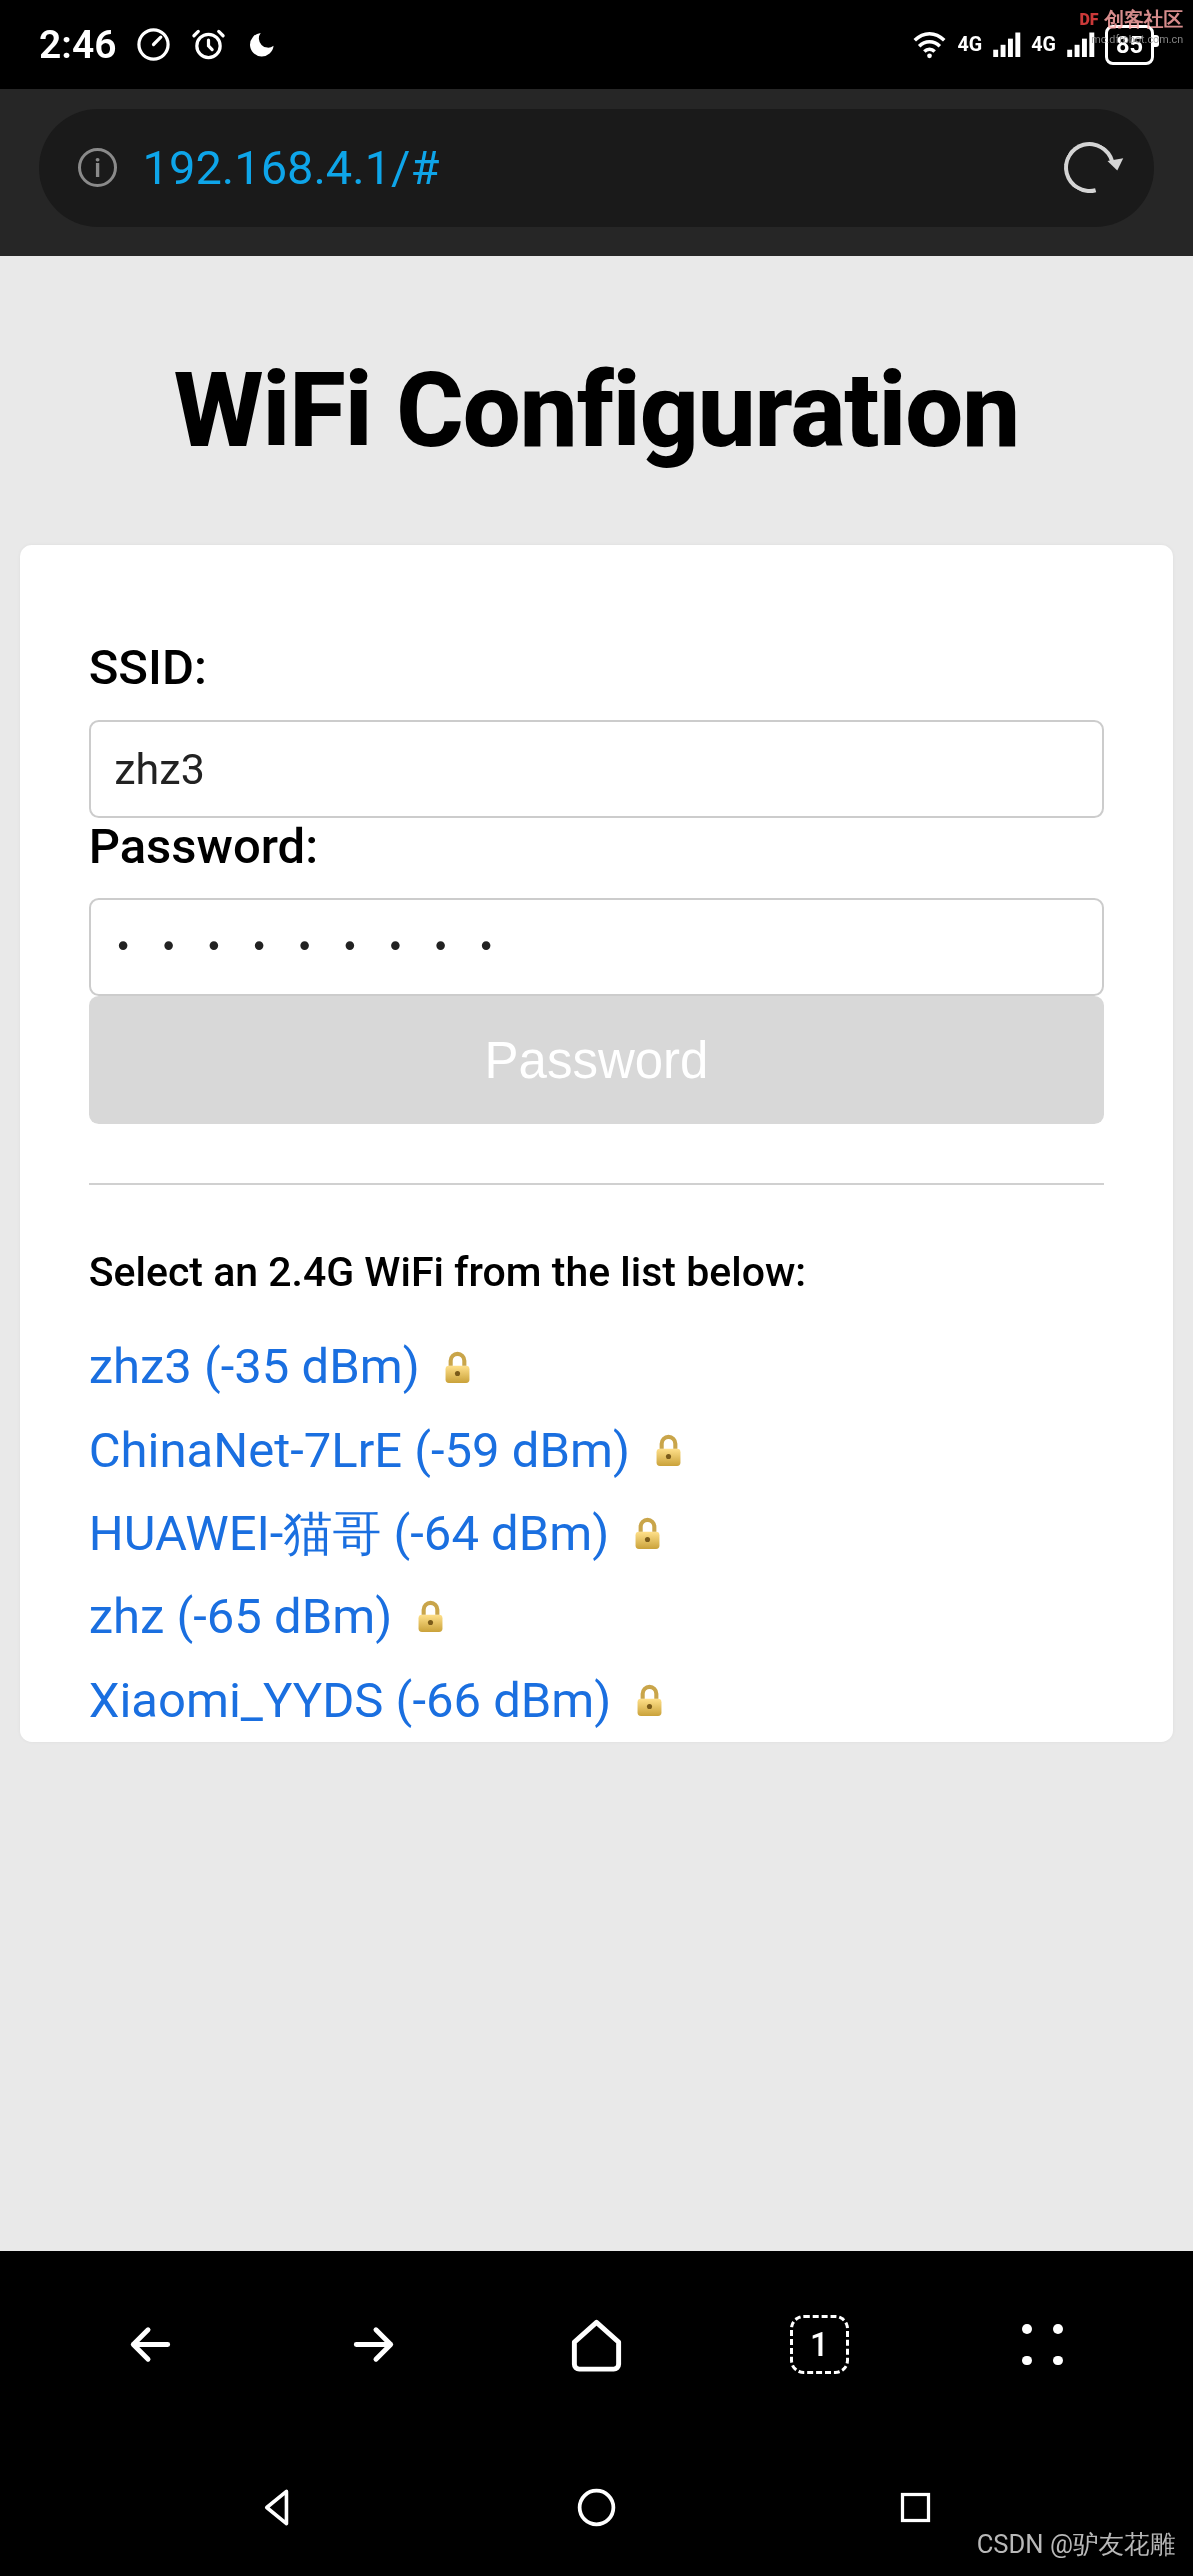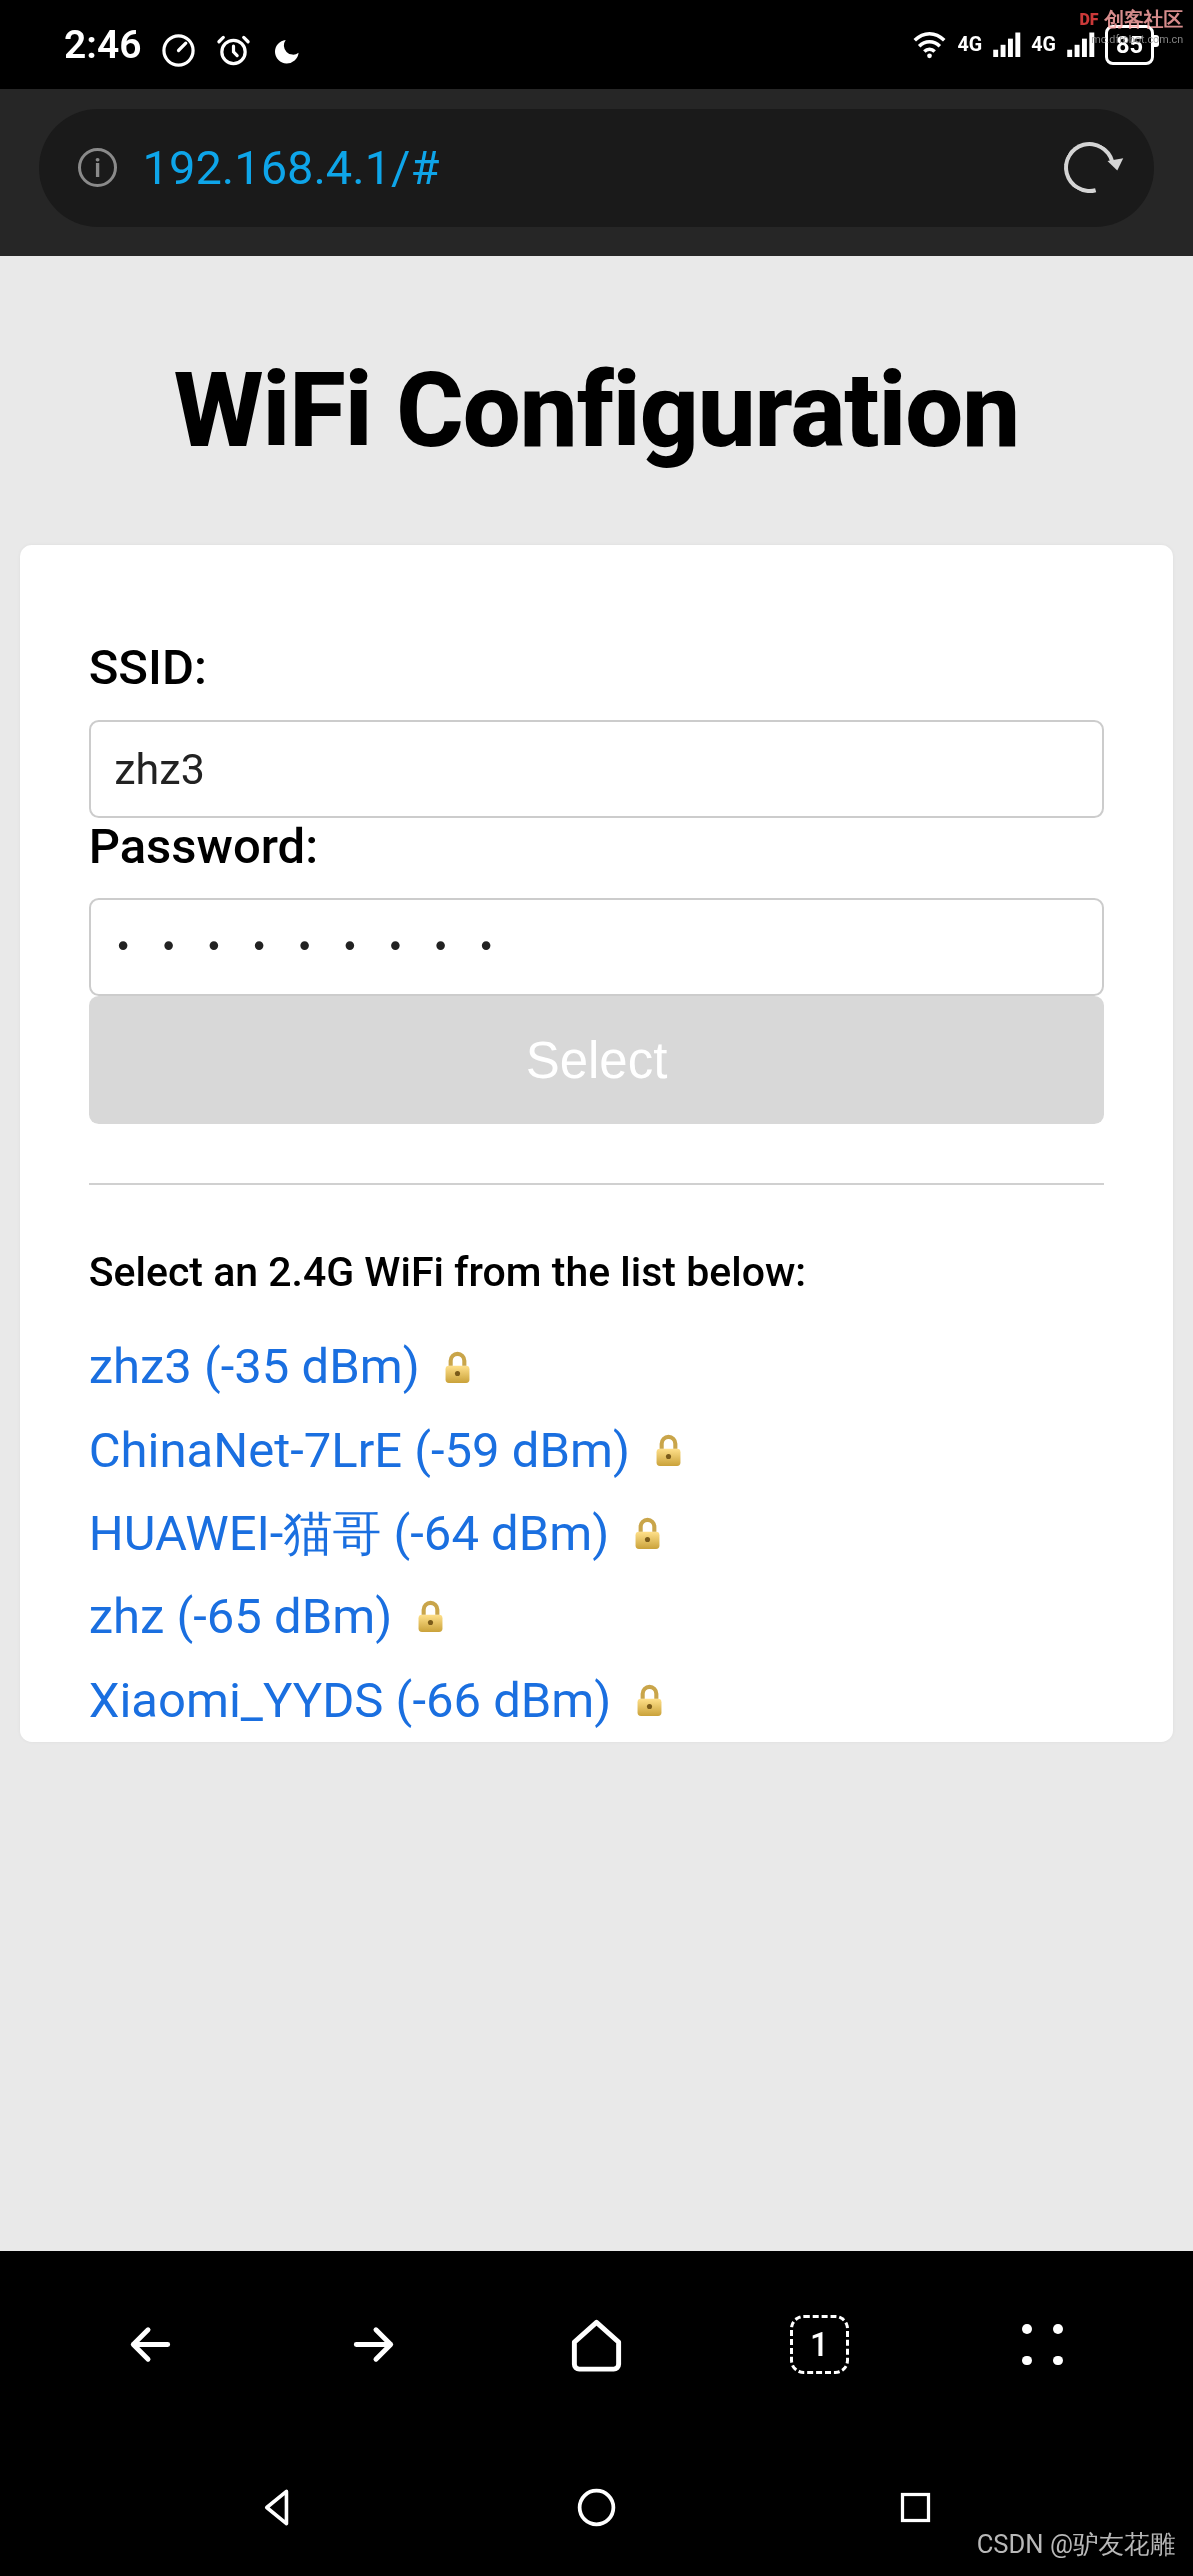--- a/index.html
+++ b/index.html
@@ -17,23 +17,22 @@
       height: 89px;
       background: #000;
       display: flex;
       justify-content: space-between;
       align-items: center;
       padding: 0 39px;
       color: #fff;
     }
     .status-left {
       display: flex;
-      align-items: flex-end;
+      align-items: center;
       gap: 20px;
-      margin-left: 25px;
     }
     .status-time {
       font-size: 39px;
       font-weight: 600;
     }
     .status-right {
       display: flex;
       align-items: center;
       gap: 9.8px;
     }
@@ -342,21 +341,21 @@
   </div>
 </div>
 
 <div class="page">
   <h1 class="page-title">WiFi Configuration</h1>
   <div class="card">
     <div class="field-label">SSID:</div>
     <input class="text-input" type="text" value="zhz3" style="">
     <div class="field-label">Password:</div>
     <input class="text-input pwd-input" type="text" value="•••••••••" style="">
-    <button class="connect-btn">Select</button>
+    <button class="connect-btn">Password</button>
     <hr class="divider">
     <div class="select-hint">Select an 2.4G WiFi from the list below:</div>
     <ul class="wifi-list">
         <li class="wifi-item">
           <span>zhz3 (-35 dBm)</span>
           <span class="lock-icon">
             <svg width="41" height="41" viewBox="0 0 24 24">
               <defs>
                 <linearGradient id="gold" x1="0" y1="0" x2="0" y2="1">
                   <stop offset="0" stop-color="#ffe08a"></stop>

